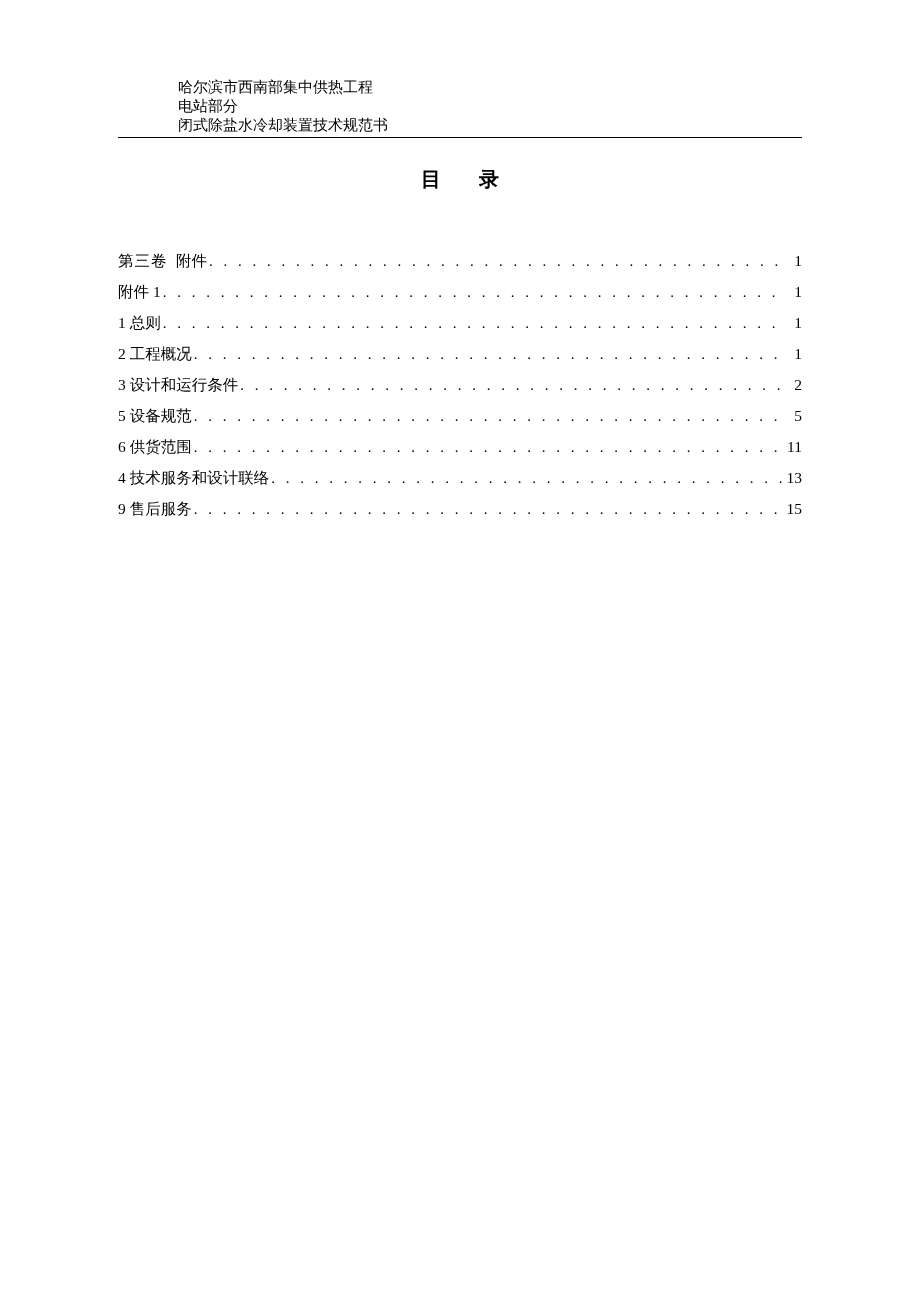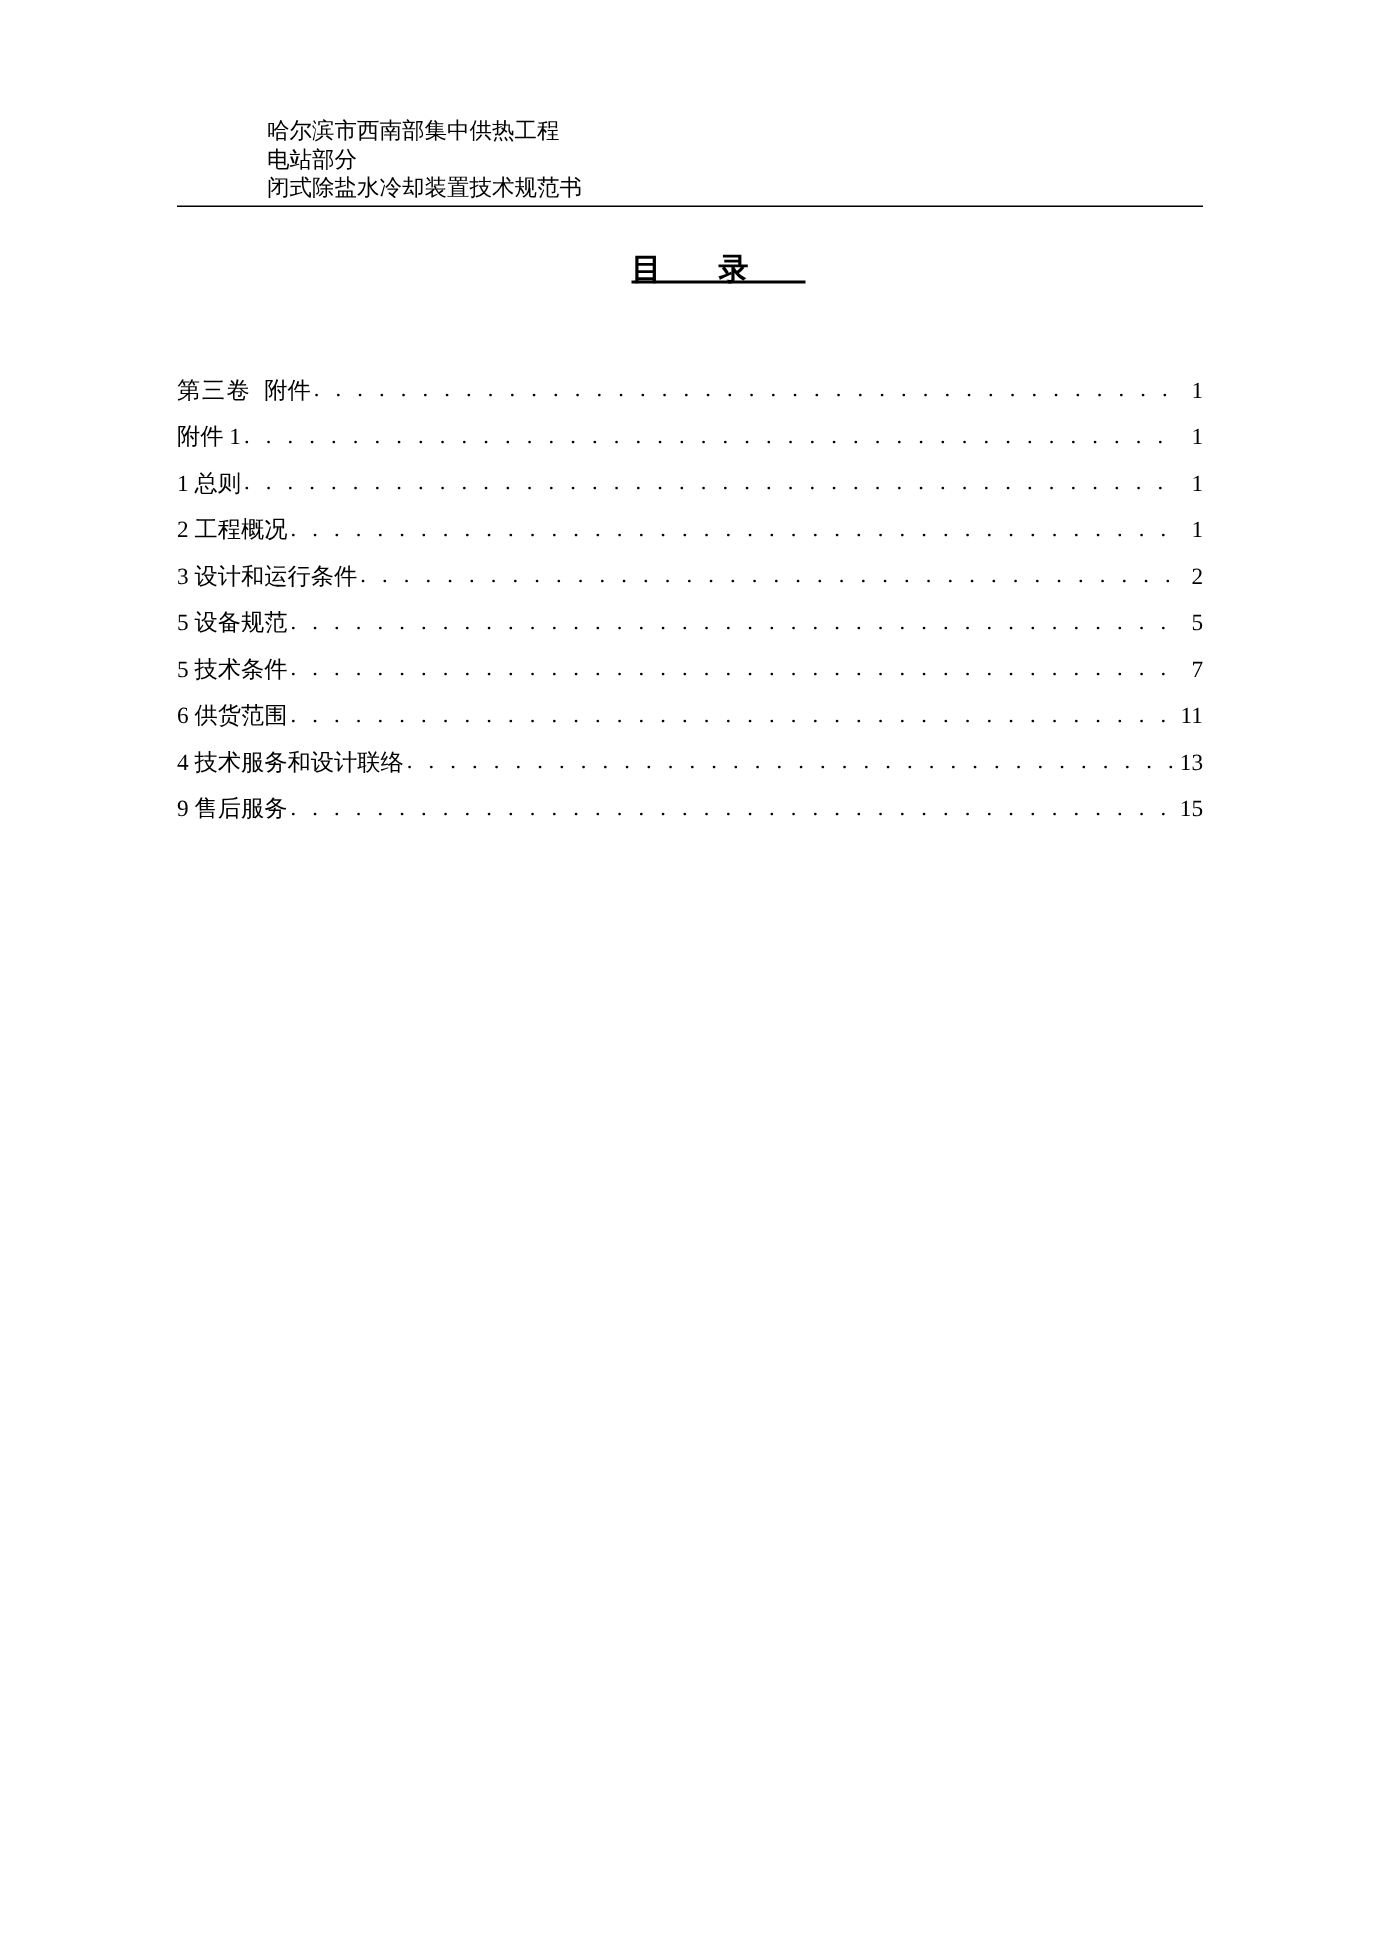--- a/index.html
+++ b/index.html
@@ -39,29 +39,28 @@
     .header-right {
       text-align: right;
     }
     .page-title {
       text-align: center;
       font-size: 20px;
       font-weight: bold;
       letter-spacing: 38px;
       margin-bottom: 52px;
       padding-left: 38px;
-      text-decoration: underline;
     }
     .toc {
       font-size: 15.5px;
       line-height: 2.0;
     }
     .toc-entry {
       display: flex;
-      align-items: flex-start;
+      align-items: center;
       white-space: nowrap;
       margin-bottom: 0px;
     }
     .toc-label {
       flex: 0 0 auto;
       padding-right: 2px;
     }
     .toc-label.vol {
       letter-spacing: 1px;
     }
@@ -127,25 +126,20 @@
         <span class="toc-label">3 设计和运行条件</span>
         <span class="toc-dots"></span>
         <span class="toc-page">2</span>
       </div>
       <div class="toc-entry">
         <span class="toc-label">5 设备规范</span>
         <span class="toc-dots"></span>
         <span class="toc-page">5</span>
       </div>
       <div class="toc-entry">
-        <span class="toc-label">5 技术条件</span>
-        <span class="toc-dots"></span>
-        <span class="toc-page">7</span>
-      </div>
-      <div class="toc-entry">
         <span class="toc-label">6 供货范围</span>
         <span class="toc-dots"></span>
         <span class="toc-page">11</span>
       </div>
       <div class="toc-entry">
         <span class="toc-label">4 技术服务和设计联络</span>
         <span class="toc-dots"></span>
         <span class="toc-page">13</span>
       </div>
       <div class="toc-entry">

